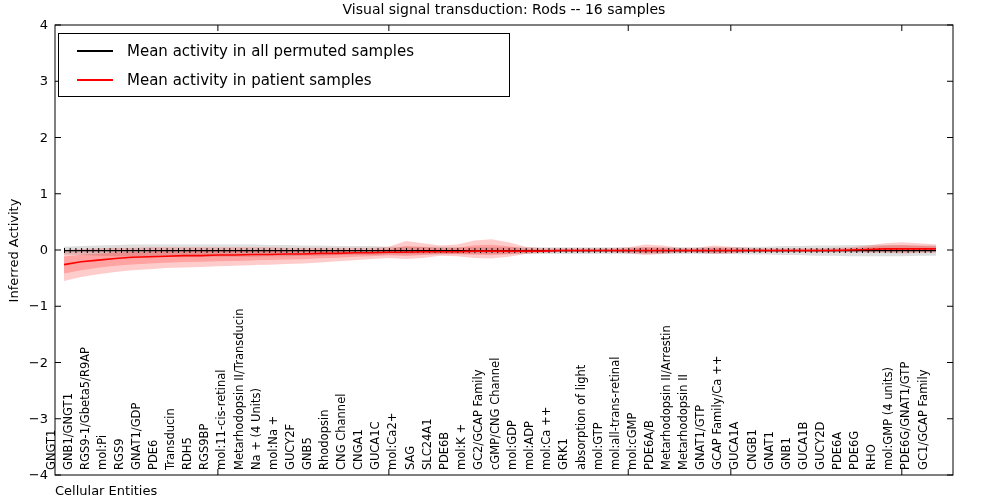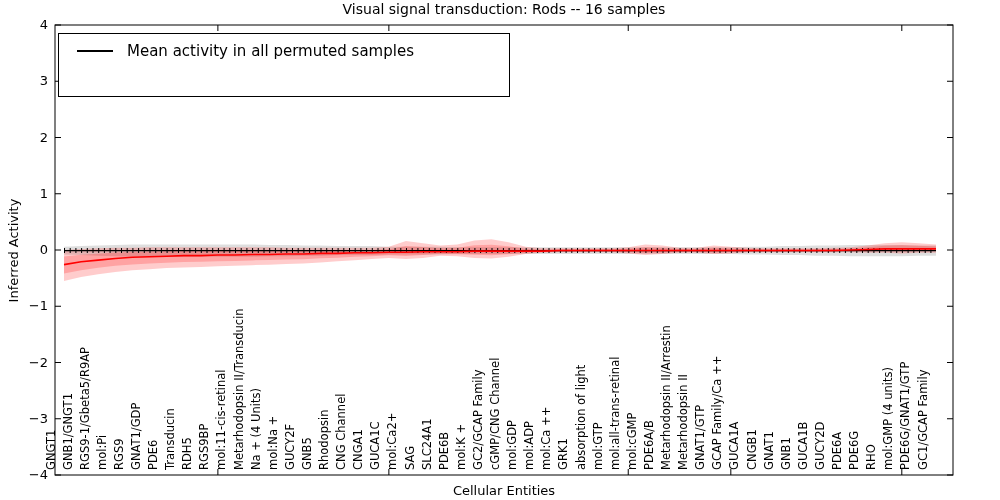--- a/index.html
+++ b/index.html
@@ -10,21 +10,21 @@
   #chart-svg{position:absolute;left:0;top:0;}
   .title{
     position:absolute;left:55px;top:1px;width:898px;text-align:center;
     font-size:14px;color:#000;
   }
   .ylabel{
     position:absolute;left:-52px;top:243px;width:130px;text-align:center;
     font-size:13px;color:#000;transform:rotate(-90deg);
   }
   .xlabel{
-    position:absolute;left:55px;top:483px;width:898px;text-align:center;
+    position:absolute;left:55px;top:483px;width:898px;
     font-size:13px;color:#000;
   }
   .ytick{
     position:absolute;width:34px;text-align:right;font-size:13px;color:#000;height:14px;line-height:14px;
   }
   .xcat{
     position:absolute;white-space:nowrap;font-size:11.5px;color:#000;
     transform-origin:0 100%;transform:rotate(-90deg);height:13px;line-height:13px;
   }
   .legend{
@@ -77,20 +77,24 @@
       <line x1="901.8039215686274" y1="469" x2="901.8039215686274" y2="475" stroke="#000" stroke-width="1"></line>
     </svg>
   <div class="title">Visual signal transduction: Rods -- 16 samples</div>
   <div class="ylabel">Inferred Activity</div>
   <div class="xlabel">Cellular Entities</div>
 
   <div class="legend">
     <div class="legend-row" style="top:6px;">
       <span class="legend-line" style="background:#000000;"></span>
       <span class="legend-text">Mean activity in all permuted samples</span>
+    </div>
+    <div class="legend-row" style="top:35px;">
+      <span class="legend-line" style="background:#ff0000;"></span>
+      <span class="legend-text">Mean activity in patient samples</span>
     </div>
   </div>
 
   <div id="ytick-layer">
       <div class="ytick" style="left: 14px; top: 18px;">4</div>
       <div class="ytick" style="left: 14px; top: 74.25px;">3</div>
       <div class="ytick" style="left: 14px; top: 130.5px;">2</div>
       <div class="ytick" style="left: 14px; top: 186.75px;">1</div>
       <div class="ytick" style="left: 14px; top: 243px;">0</div>
       <div class="ytick" style="left: 14px; top: 299.25px;">−1</div>

